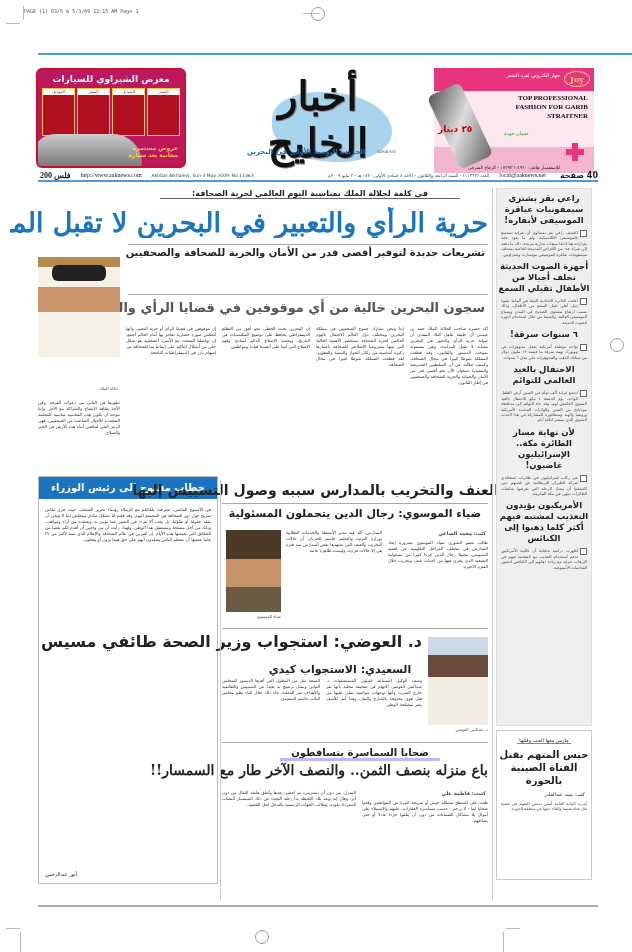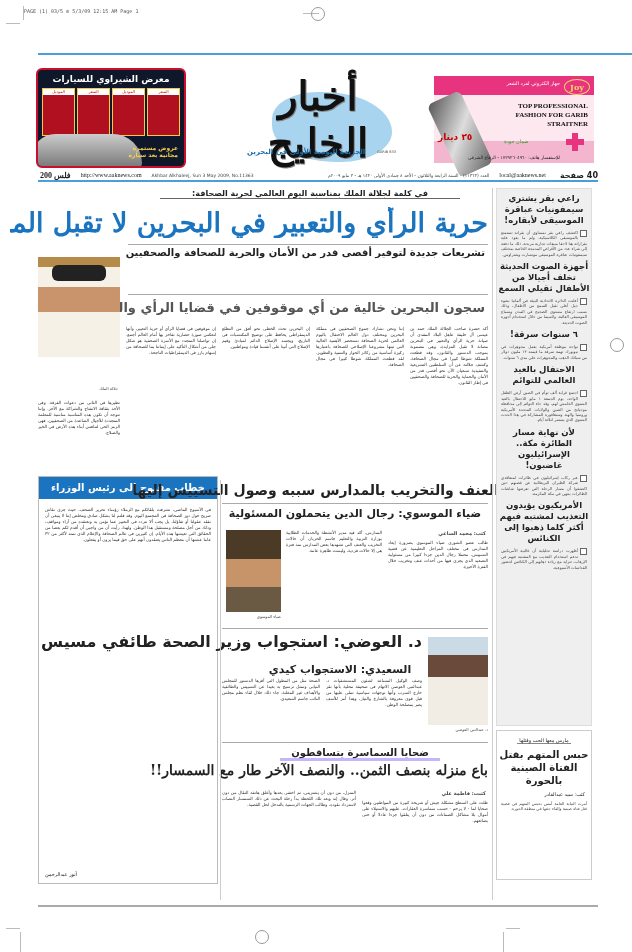--- a/index.html
+++ b/index.html
@@ -1,32 +1,32 @@
 <!DOCTYPE html>
 <html><head>
 <meta charset="utf-8">
 <style>
 *{box-sizing:border-box;margin:0;padding:0}
 body{width:632px;height:952px;background:#fff;position:relative;overflow:hidden;font-family:"DejaVu Sans",sans-serif;color:#222}
 .abs{position:absolute}
 .slug{left:24px;top:8px;font:5px "DejaVu Sans Mono",monospace;color:#555}
 .crop{background:#bbb}
 .topbar{left:38px;top:53px;width:594px;height:2px;background:#4a9fd8}
-.ad-car{left:36px;top:68px;width:150px;height:100px;border:2px solid #c8102e;background:#0f172a;border-radius:6px;overflow:hidden}
+.ad-car{left:36px;top:68px;width:150px;height:100px;border:2px solid #c8102e;background:#be185d;border-radius:6px;overflow:hidden}
 .ad-car .title{position:absolute;top:4px;left:0;right:0;text-align:center;color:#fff;font-size:9px;font-weight:bold;direction:rtl}
 .ad-car .tbl{position:absolute;top:18px;left:4px;right:4px;height:48px;display:flex;gap:2px}
 .ad-car .col{flex:1;background:#b01020;border:1px solid #f2c94c}
 .ad-car .colh{background:#fff;color:#c00;font-size:4px;text-align:center;height:6px;line-height:6px}
 .ad-car .car{position:absolute;left:-6px;bottom:-2px;width:110px;height:34px;background:linear-gradient(#ccc,#777);border-radius:40px 50px 8px 8px}
 .ad-car .badge{position:absolute;right:6px;bottom:8px;color:#f7d04a;font-size:6px;font-weight:bold;direction:rtl;text-align:right;width:50px}
 .logo{left:232px;top:62px;width:172px;height:100px}
 .logo .map{position:absolute;left:40px;top:30px;width:120px;height:70px;background:#a8d4ef;border-radius:40% 60% 45% 55%}
 .logo .name{position:absolute;left:0;right:0;top:10px;text-align:center;font-family:"DejaVu Serif",serif;font-size:40px;font-weight:bold;color:#111;direction:rtl;text-shadow:1px 1px 0 #888}
 .logo .tag{position:absolute;left:15px;top:86px;font-size:7px;color:#1a6ca8;direction:rtl;font-weight:bold}
-.ad-hair{left:434px;top:76px;width:160px;height:87px;background:linear-gradient(#e8337f 0 22%,#fde8f0 22% 75%,#f4b6cf 75%)}
+.ad-hair{left:434px;top:68px;width:160px;height:105px;background:linear-gradient(#e8337f 0 22%,#fde8f0 22% 75%,#f4b6cf 75%)}
 .ad-hair .joy{position:absolute;right:4px;top:3px;width:26px;height:16px;border:1px solid #f4d76a;border-radius:50%;color:#f4d76a;font:bold 8px "DejaVu Serif",serif;text-align:center;line-height:14px}
 .ad-hair .line1{position:absolute;right:34px;top:4px;color:#fff;font-size:5px;direction:rtl}
 .ad-hair .eng{position:absolute;right:6px;top:26px;width:100px;text-align:right;font:bold 7px "Liberation Serif",serif;color:#111;line-height:9px}
 .ad-hair .iron{position:absolute;left:8px;top:18px;width:36px;height:80px;background:linear-gradient(135deg,#555,#ddd,#666);transform:rotate(-25deg);border-radius:6px}
 .ad-hair .price{position:absolute;left:4px;top:56px;color:#c00;font-size:9px;font-weight:bold}
 .ad-hair .green{position:absolute;left:70px;top:62px;color:#2a9d2a;font-size:5px;direction:rtl}
 .ad-hair .foot{position:absolute;left:0;right:0;bottom:3px;text-align:center;font-size:4.5px;color:#222;direction:rtl}
 .ad-hair .plus{position:absolute;right:10px;bottom:12px;width:18px;height:18px}
 .ad-hair .plus:before,.ad-hair .plus:after{content:"";position:absolute;background:#e8337f}
 .ad-hair .plus:before{left:6px;top:0;width:6px;height:18px}

